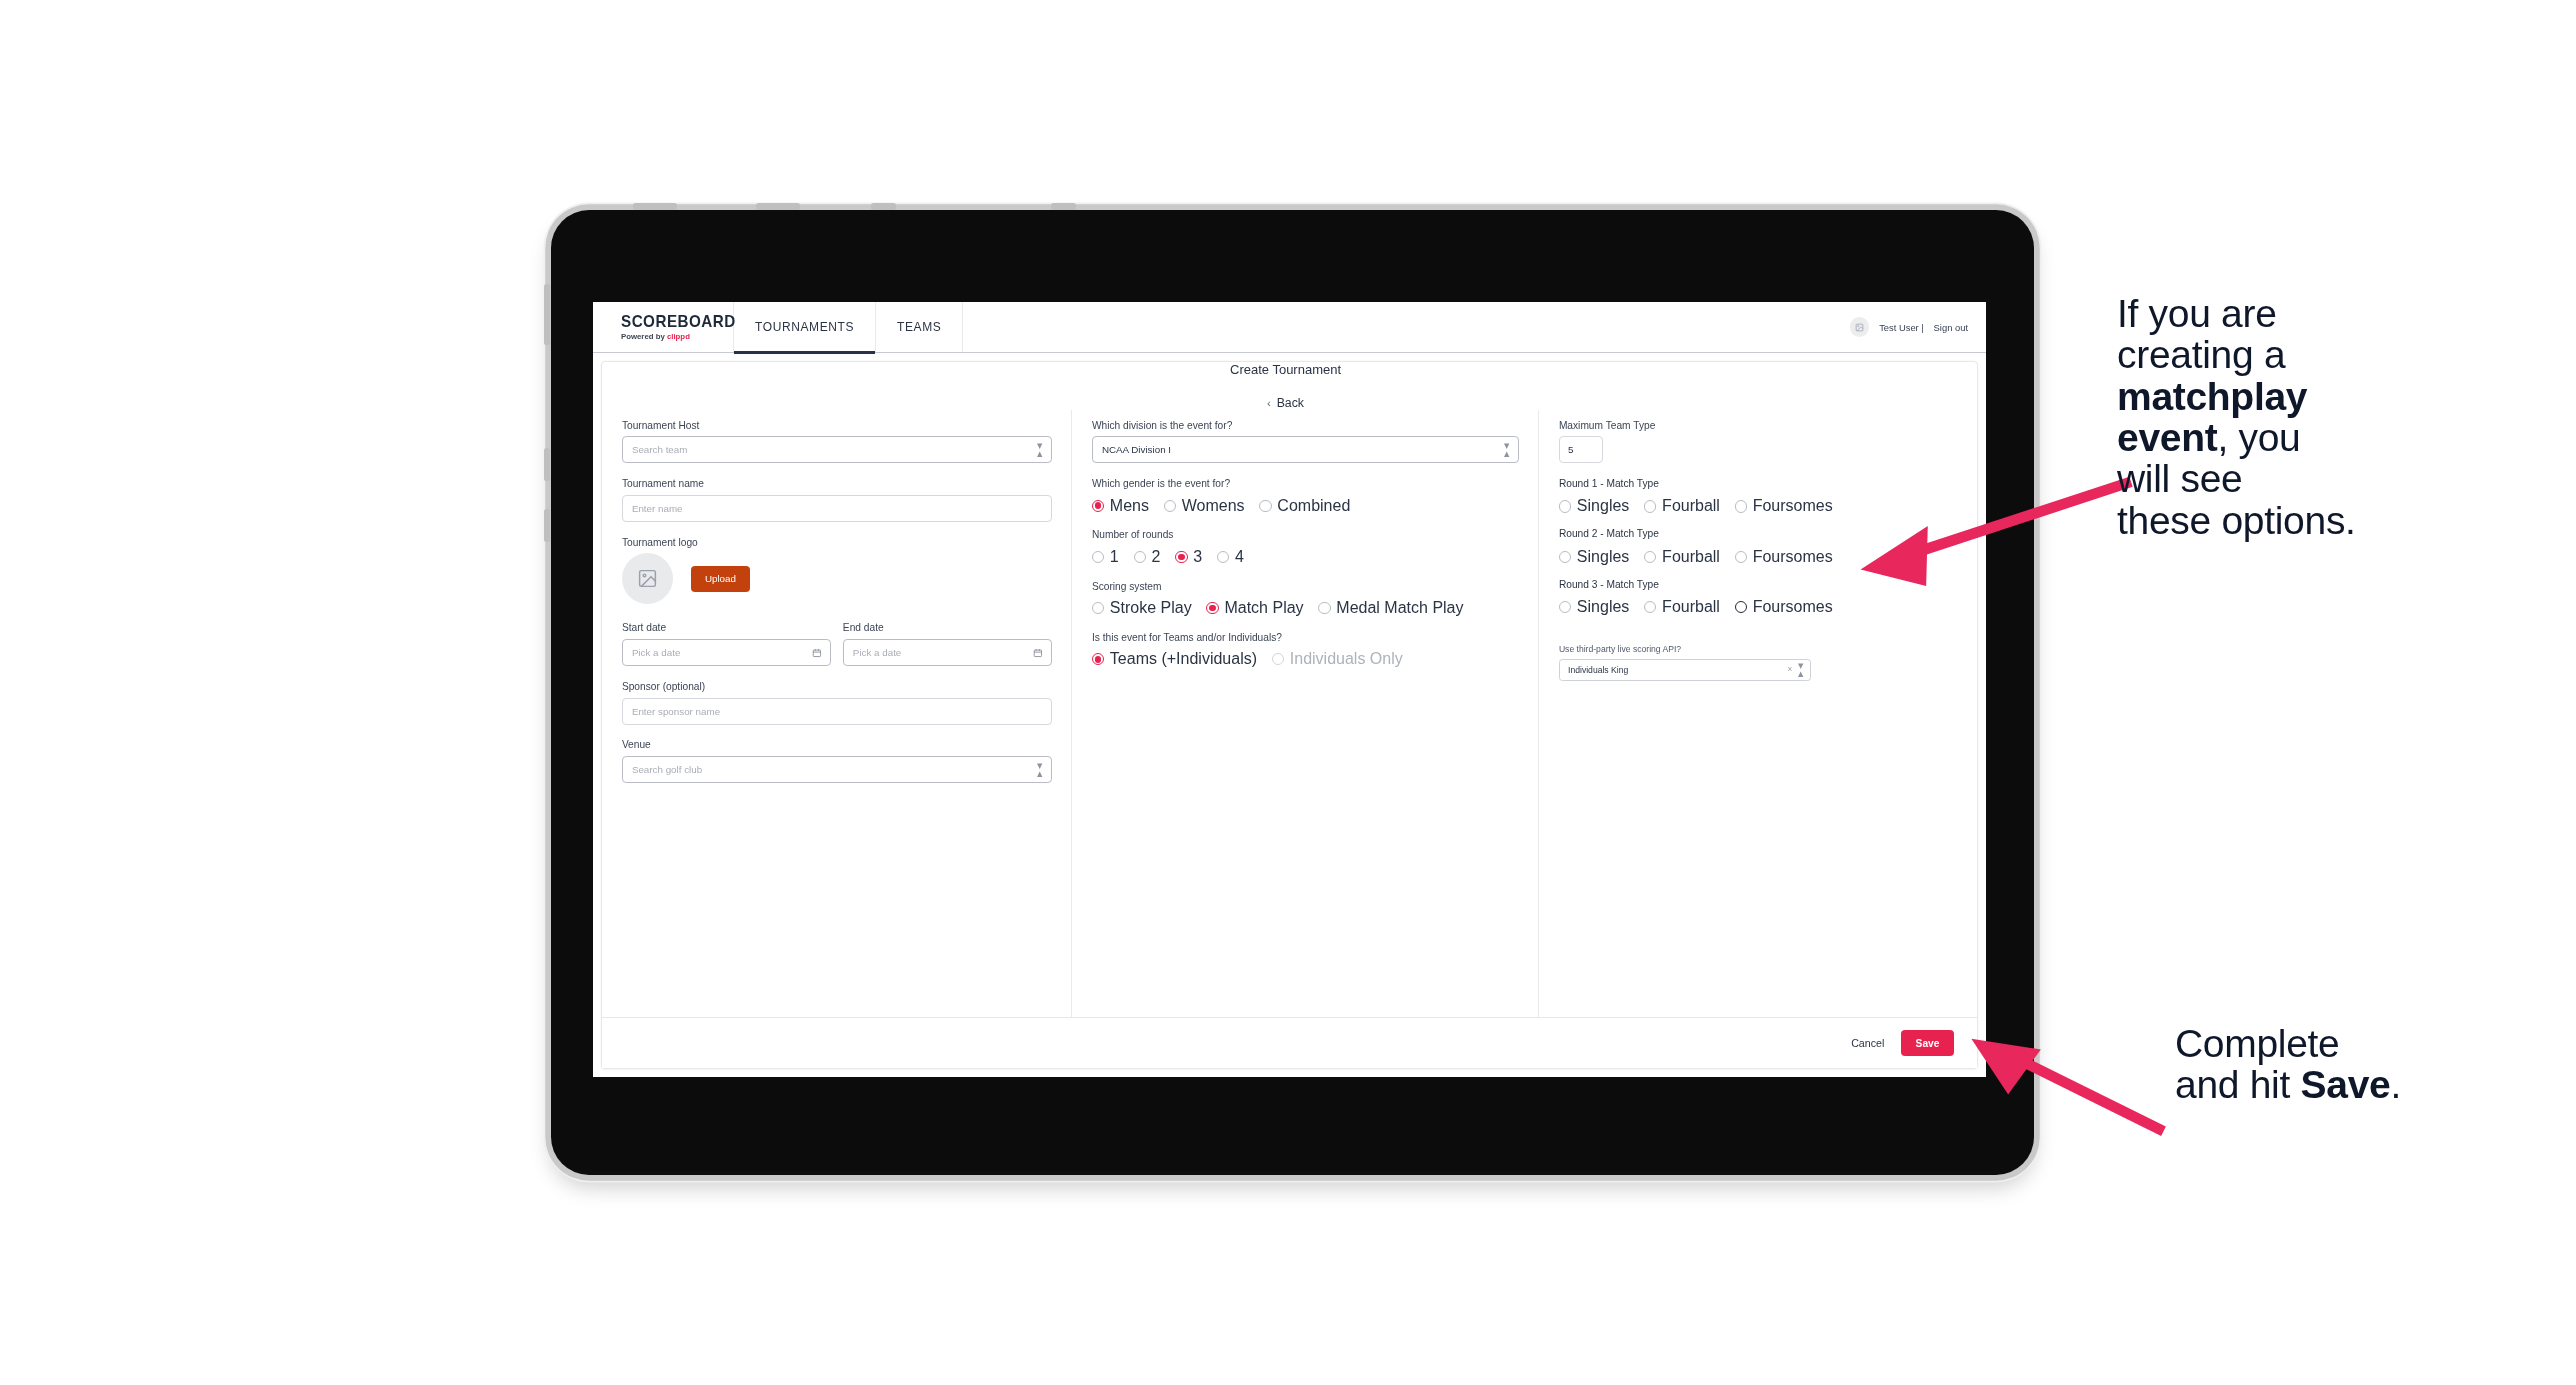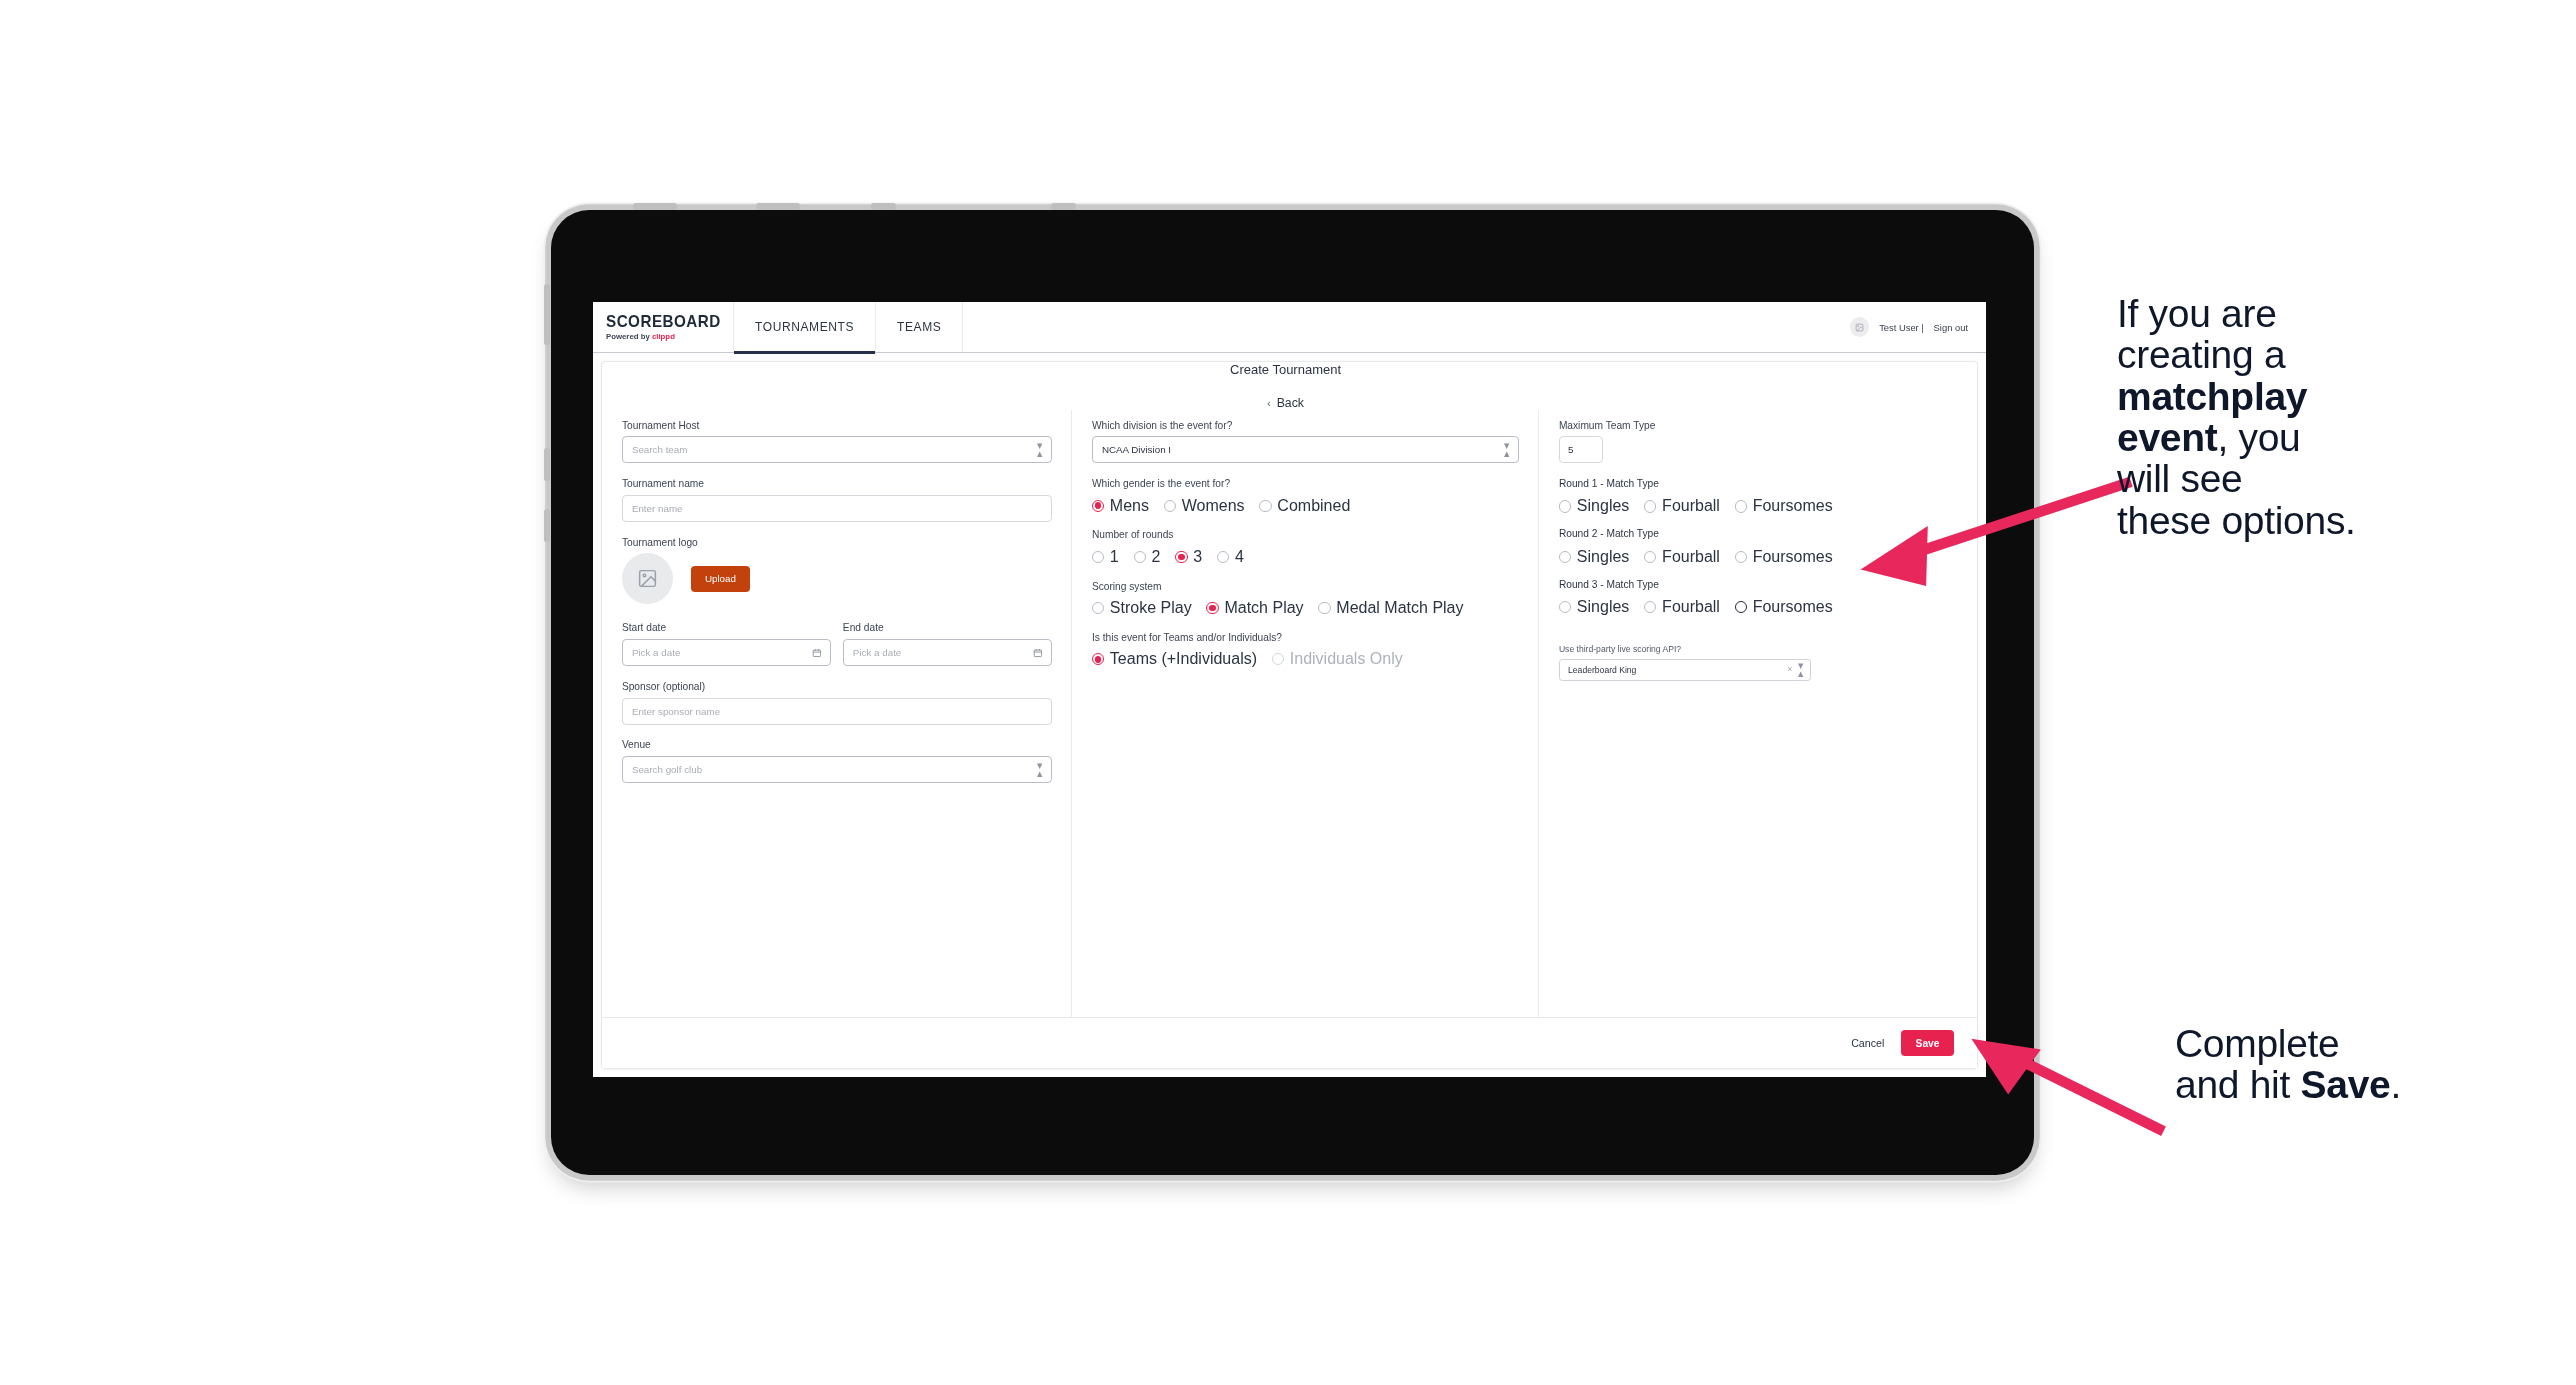--- a/index.html
+++ b/index.html
@@ -42,21 +42,21 @@
 
   
   #topbar {
     position: relative; height: 51px; width: 100%;
     background: #ffffff;
     border-bottom: 1.6px solid #c6c9cf;
     display: flex; align-items: stretch;
   }
   #logo-block {
     width: 141px; display: flex; flex-direction: column;
-    justify-content: center; padding-left: 13px;
+    justify-content: center; padding-left: 28px;
     border-right: 0.8px solid #e9eaee;
   }
   #logo-word {
     font-size: 16.4px; font-weight: 700; letter-spacing: 0.5px;
     color: #1e2a3a; line-height: 1; transform: scaleX(.93); transform-origin: left;
   }
   #logo-sub { font-size: 7.8px; color: #3d4755; margin-top: 2.5px; font-weight:600; }
   #logo-sub .brand { color: #e8224f; font-weight: 700; }
 
   .navtab {
@@ -468,21 +468,21 @@
               <label class="radio-opt">
                 <span class="rd focus"></span>
                 <span class="rd-label">Foursomes</span>
               </label>
             </div>
           </div>
 
           <div id="api-block">
             <div class="smalllabel">Use third-party live scoring API?</div>
             <div id="api-sel">
-              <span>Leaderboard King</span>
+              <span>Individuals King</span>
               <span class="icons">
                 <span>×</span>
                 <span class="stepper">▾<br>▴</span>
               </span>
             </div>
           </div>
         </div>
       </div>
 
       <div id="card-footer">

